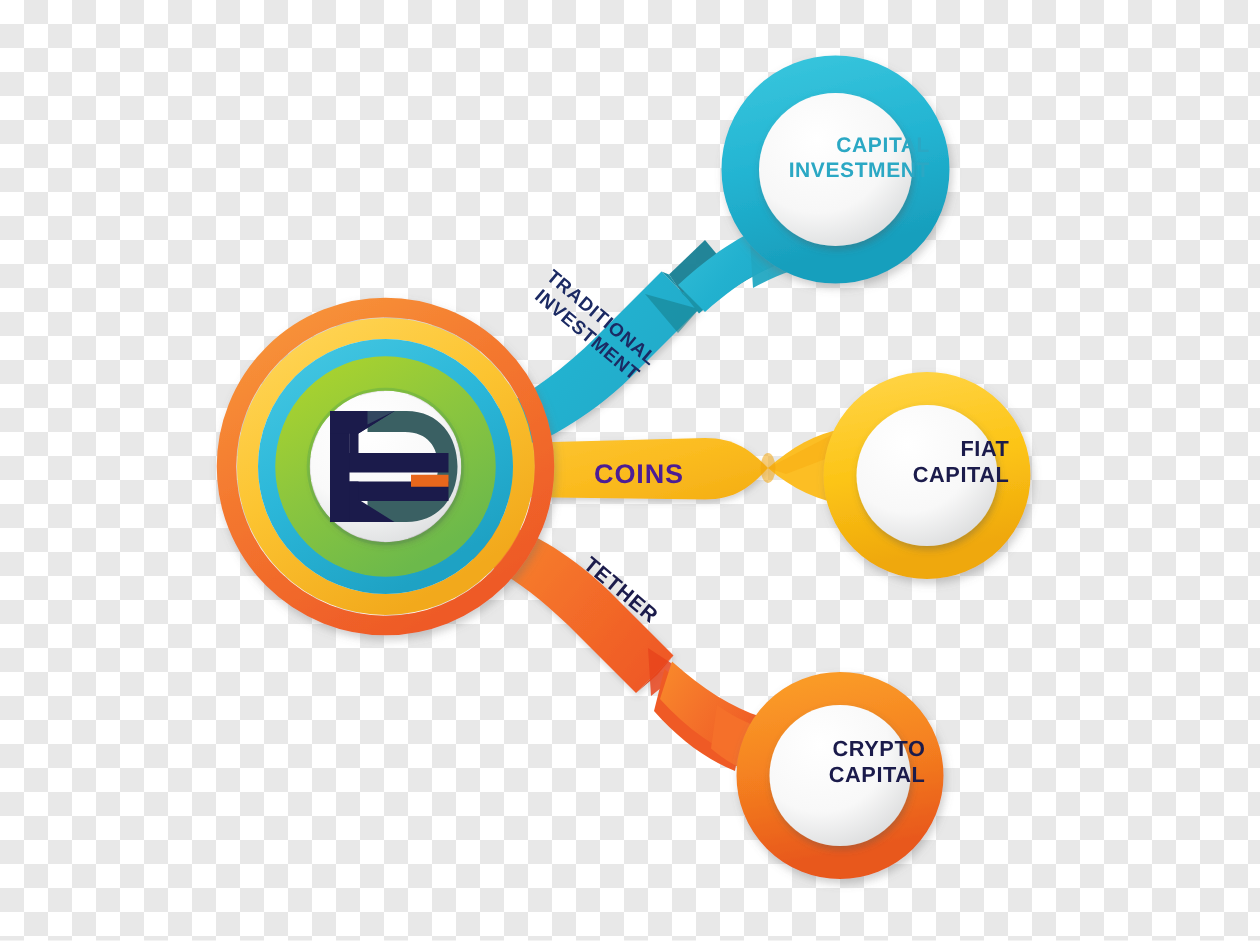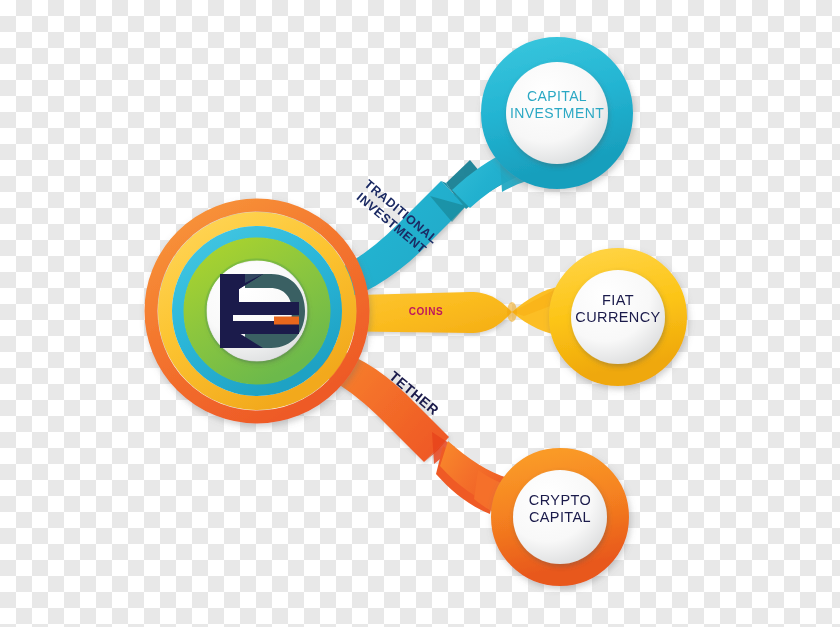--- a/index.html
+++ b/index.html
@@ -26,22 +26,22 @@
   }
   #stage svg {
     position: absolute;
     left: 0;
     top: 0;
     width: 840px;
     height: 627px;
   }
   .nodelabel {
     position: absolute;
-    text-align: center;
-    font-weight: normal;
+    text-align: right;
+    font-weight: bold;
     letter-spacing: 0.4px;
     line-height: 1.18;
     pointer-events: none;
     white-space: pre-line;
   }
   .ribbonlabel {
     position: absolute;
     font-weight: bold;
     letter-spacing: 0.6px;
     line-height: 1.2;
@@ -66,22 +66,22 @@
   }
   #lbl-traditional {
     left: 336px; top: 203px; width: 120px;
     font-size: 12.5px;
     color: #1b2a63;
     transform: rotate(40deg);
     text-align: center;
   }
   #lbl-coins {
     left: 383px; top: 306px; width: 86px;
-    font-size: 10px;
-    color: #be185d;
+    font-size: 18px;
+    color: #4c1d95;
     text-align: center;
   }
   #lbl-tether {
     left: 368px; top: 385px; width: 92px;
     font-size: 14px;
     color: #1b1b4b;
     transform: rotate(40deg);
     text-align: center;
   }
 </style>
@@ -326,21 +326,21 @@
       <circle cx="560" cy="517" r="57" fill="none" stroke="url(#gradCryptoRing)" stroke-width="24" filter="url(#softShadow)"></circle>
       <circle cx="560" cy="517" r="47" fill="url(#gradCryptoFill)" filter="url(#innerSoft)"></circle>
     </g>
 
   </svg>
 
   <div class="nodelabel" id="lbl-capital">CAPITAL
 INVESTMENT</div>
 
   <div class="nodelabel" id="lbl-fiat">FIAT
-CURRENCY</div>
+CAPITAL</div>
 
   <div class="nodelabel" id="lbl-crypto">CRYPTO
 CAPITAL</div>
 
   <div class="ribbonlabel" id="lbl-traditional">TRADITIONAL
 INVESTMENT</div>
 
   <div class="ribbonlabel" id="lbl-coins">COINS</div>
 
   <div class="ribbonlabel" id="lbl-tether">TETHER</div>

